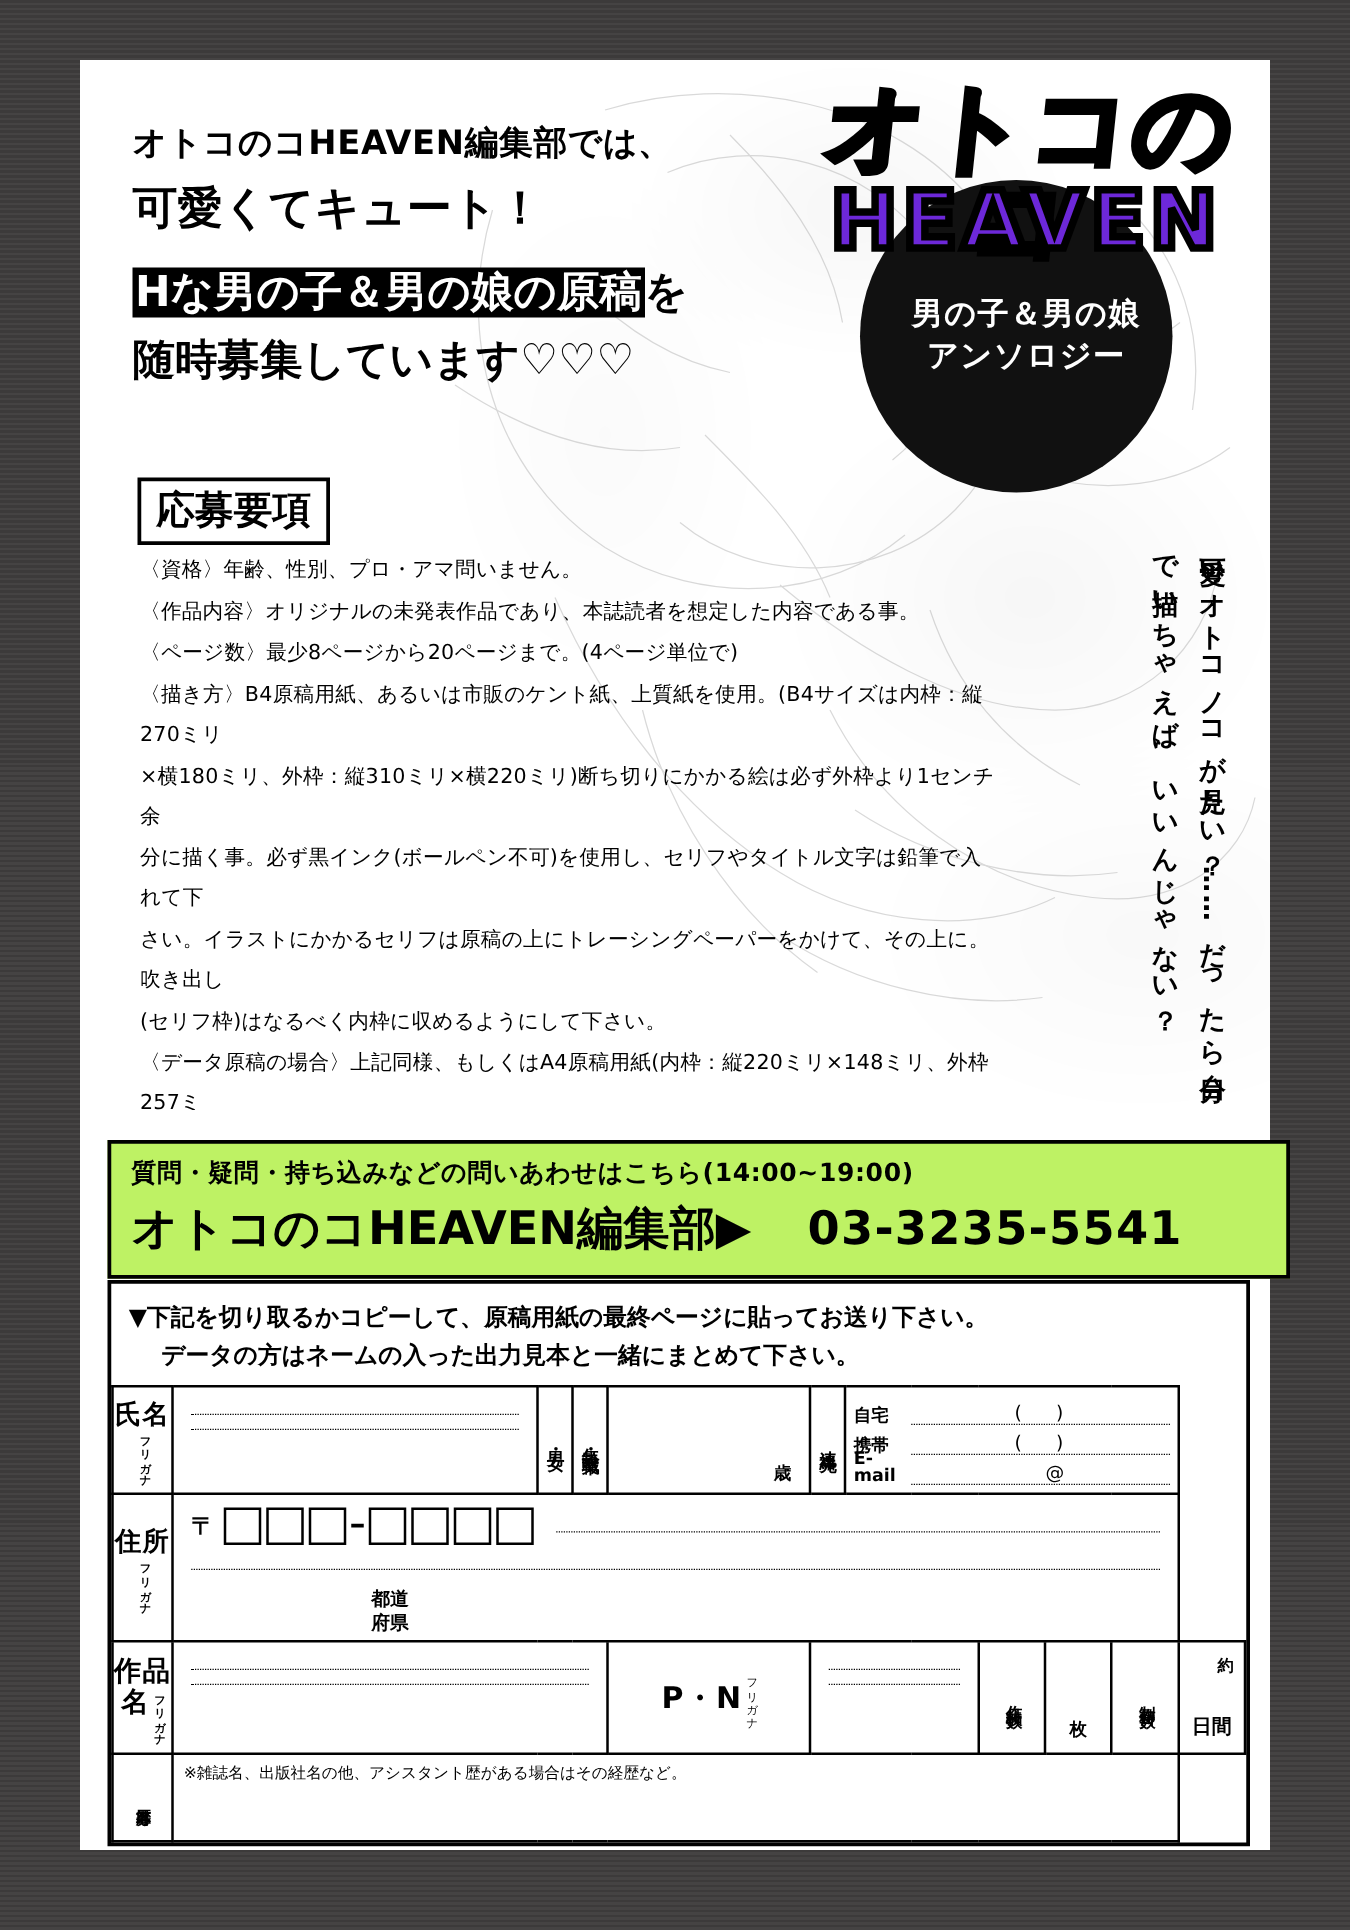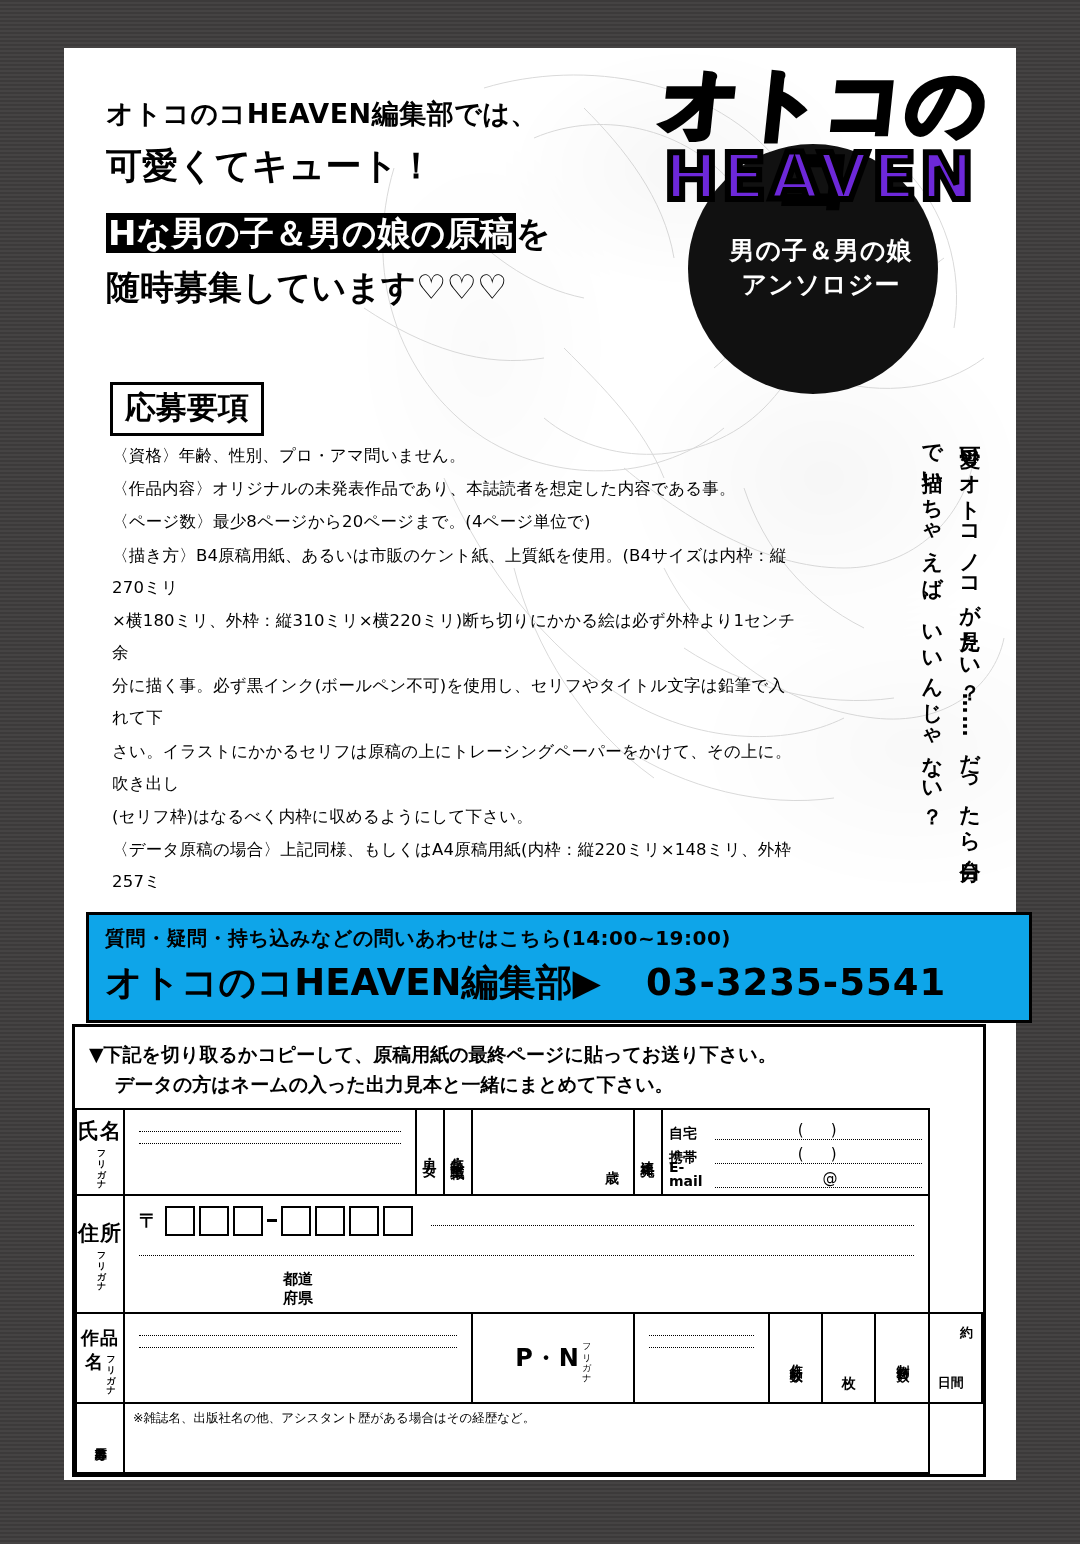--- a/index.html
+++ b/index.html
@@ -98,29 +98,29 @@
     position:absolute;left:48px;top:392px;width:690px;z-index:3;
     font-size:16.5px;line-height:1.95;
     letter-spacing:.2px;
   }
   .req-body p{margin:0 0 1px;}
 
   
   .panel-contact{
     position:absolute;left:22px;top:864px;width:908px;
     border:3px solid #000;padding:10px 16px 12px;
-    background:#0ea5e9;
+    background:#bef264;
   }
   .contact-line1{font-size:20px;font-weight:bold;letter-spacing:.5px;}
   .contact-line2{font-size:37px;font-weight:bold;margin-top:6px;letter-spacing:0;}
   .contact-line2 .tel{letter-spacing:1px;margin-left:45px;}
 
   
   .panel-form{
-    position:absolute;left:8px;top:976px;width:908px;
+    position:absolute;left:22px;top:976px;width:908px;
     border:3px solid #000;background:#fff;
   }
   .form-note{padding:12px 14px 8px;font-size:19px;font-weight:bold;line-height:1.6;}
   .form-note .ln2{padding-left:26px;}
 
   table.form{border-collapse:collapse;width:100%;table-layout:fixed;font-size:13px;}
   table.form td{border:2px solid #000;padding:0;vertical-align:middle;}
   .lbl{
     font-size:21px;font-weight:bold;text-align:center;width:44px;
     line-height:1.15;letter-spacing:1px;
@@ -146,21 +146,21 @@
   .crow{display:flex;align-items:flex-end;height:24px;}
   .crow .ck{width:46px;font-weight:bold;font-size:14px;}
   .crow .cv{flex:1;border-bottom:1px dotted #000;height:17px;position:relative;}
   .paren{position:absolute;left:40%;bottom:1px;font-size:15px;}
   .paren2{position:absolute;left:56%;bottom:1px;font-size:15px;}
   .at{position:absolute;left:52%;bottom:1px;font-size:15px;}
   .sai{font-size:14px;font-weight:bold;text-align:right;padding-right:6px;}
   .pn{font-size:24px;font-weight:bold;text-align:left;letter-spacing:1px;}
   .mai{font-size:14px;font-weight:bold;text-align:center;}
   .yaku{font-size:13px;font-weight:bold;text-align:right;padding:4px 8px 0;}
-  .nichi{font-size:13px;font-weight:bold;text-align:left;padding:0 8px 4px;}
+  .nichi{font-size:16px;font-weight:bold;text-align:center;padding:0 8px 4px;}
   .last-note{font-size:12.5px;padding:6px 8px;line-height:1.3;}
   .lbl-small{font-size:12.5px;font-weight:bold;text-align:center;line-height:1.2;letter-spacing:0;}
 </style>
 </head>
 <body>
 
 <div class="page">
 
   <div class="panel-top">
 
@@ -310,21 +310,21 @@
               <div style="flex:1;border-bottom:1px dotted #000;height:1px;margin:14px 6px 0 18px;"></div>
             </div>
             <div style="border-bottom:1px dotted #000;height:1px;margin:18px 6px 0;"></div>
             <div class="addr-sub" style="margin-top:14px;">都道<br>府県</div>
           </div>
         </td>
       </tr>
 
       <tr>
         <td class="lbl">
-          <span style="font-size:18px">作品名</span><span class="furi">フリガナ</span>
+          <span style="font-size:22px">作品名</span><span class="furi">フリガナ</span>
         </td>
         <td colspan="3">
           <div class="cell-pad" style="height:76px">
             <div class="dotline"></div>
             <div class="dotline2"></div>
           </div>
         </td>
         <td style="width:30px">
           <div style="height:76px;display:flex;align-items:center;justify-content:center;">
             <span class="pn">P・N</span>

